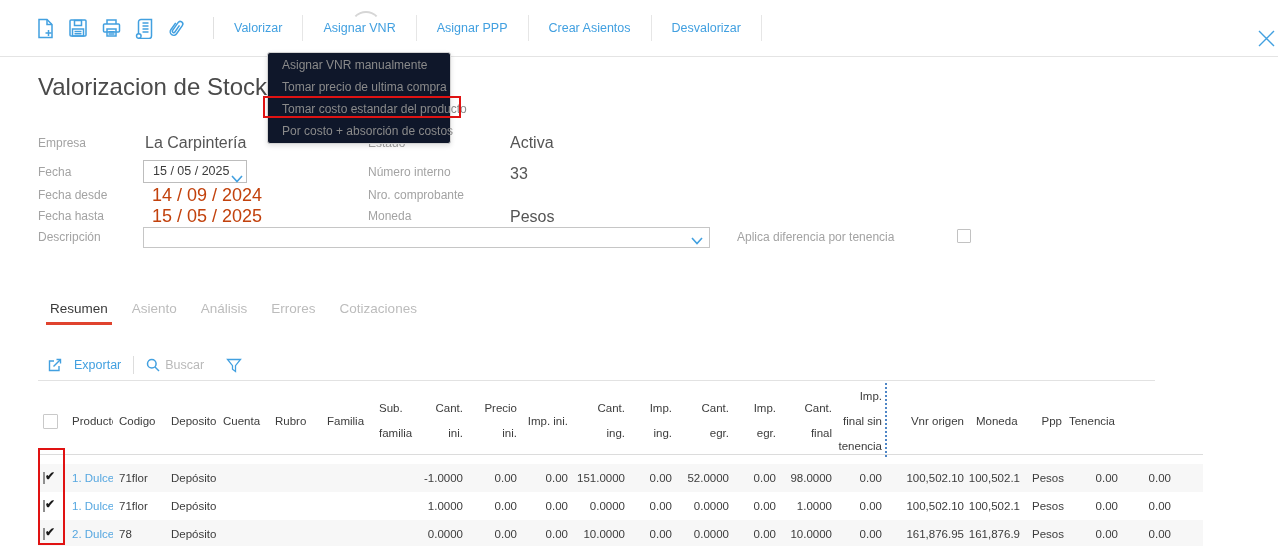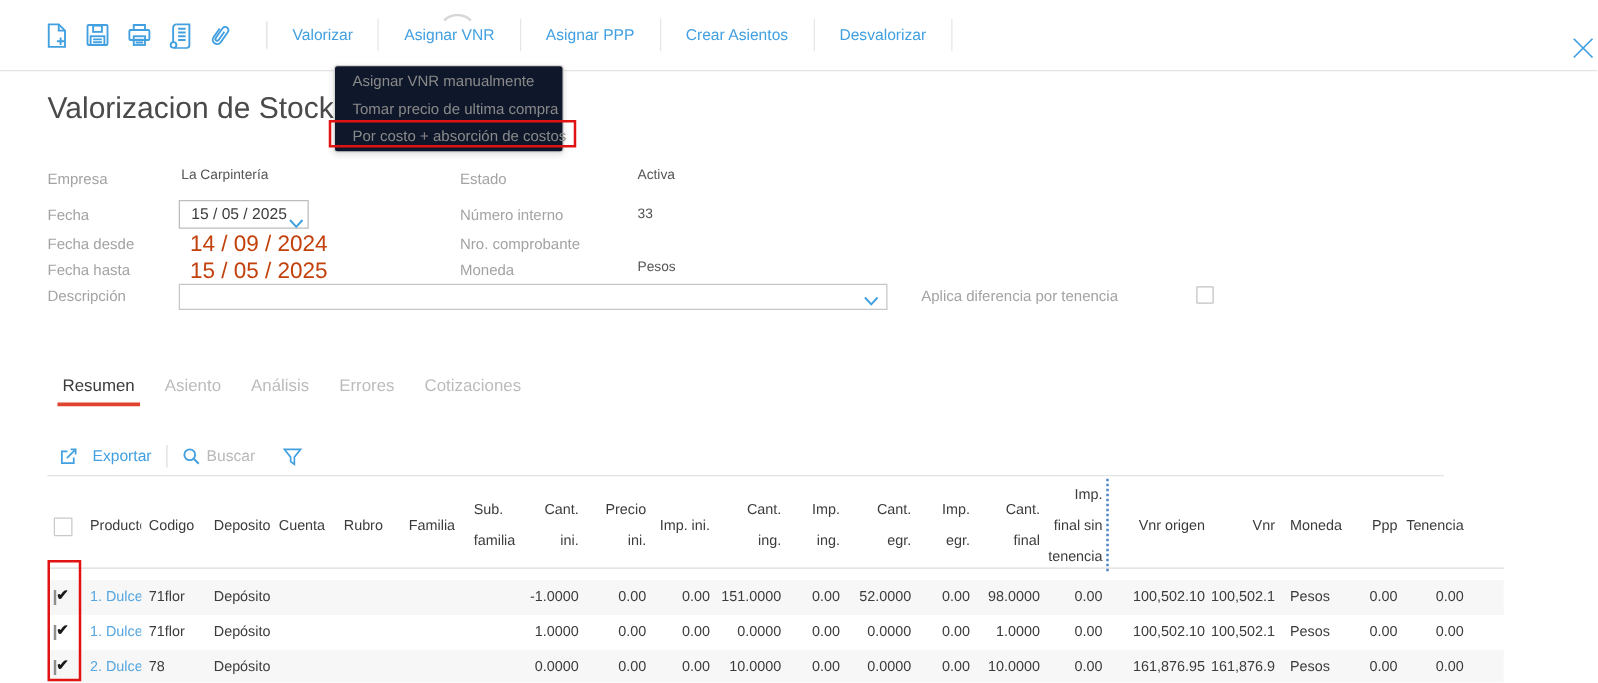--- a/index.html
+++ b/index.html
@@ -27,21 +27,21 @@
     color:#8a8a8a; cursor:pointer; white-space:nowrap; }
 
   
   .anno { position:absolute; border:2px solid #e01212; z-index:60; pointer-events:none; }
   .anno-menu { left:263px; top:96px; width:198px; height:22px; }
   .anno-cbcol { left:38px; top:448px; width:27px; height:97px; z-index:40; }
 
   
   .page-title { position:absolute; left:38px; top:73px; font-size:24px; color:#4a4a4a; }
   .flabel { position:absolute; font-size:12px; color:#a3a3a3; white-space:nowrap; }
-  .fvalue { position:absolute; font-size:11px; color:#555; white-space:nowrap; }
+  .fvalue { position:absolute; font-size:16px; color:#555; white-space:nowrap; }
   .fdate  { position:absolute; font-size:18px; color:#c2410c; white-space:nowrap; }
   .fecha-box { position:absolute; left:143px; top:160px; width:104px; height:23px;
     border:1px solid #bdbdbd; font-size:12.5px; color:#3c3c3c; line-height:21px;
     padding-left:9px; background:#fff; }
   .fecha-box svg { position:absolute; right:3px; top:14px; }
   .desc-box { position:absolute; left:143px; top:227px; width:567px; height:21px;
     border:1px solid #c6c6c6; background:#fff; }
   .desc-box svg { position:absolute; right:6px; top:9px; }
   .cbox { position:absolute; width:14px; height:14px; border:1px solid #c2c2c2;
     background:#fff; border-radius:1px; }
@@ -162,20 +162,21 @@
   </div>
 </div>
 <div class="spinner"></div>
 <span class="close-x"><svg width="17" height="17" viewBox="0 0 17 17" stroke="#42a0e0" stroke-width="1.4">
       <path d="M1 1 L16 16 M16 1 L1 16"></path>
     </svg></span>
 
 <div class="dropdown">
   <div class="dd-item">Asignar VNR manualmente</div>
   <div class="dd-item">Tomar precio de ultima compra</div>
+  <div class="dd-item">Tomar costo estandar del producto</div>
   <div class="dd-item">Por costo + absorción de costos</div>
 </div>
 <div class="anno anno-menu"></div>
 
 <div class="page-title">Valorizacion de Stock - 33</div>
 
 <div class="flabel" style="left:38px; top:136px;">Empresa</div>
 <div class="fvalue" style="left:145px; top:134px;">La Carpintería</div>
 
 <div class="flabel" style="left:38px; top:165px;">Fecha</div>
@@ -264,21 +265,20 @@
 egr.</div>
     <div class="th c14 num">Imp.
 egr.</div>
     <div class="th c15 num">Cant.
 final</div>
     <div class="th c16 num">Imp.
 final sin
 tenencia</div>
     <div class="cdiv"></div>
     <div class="th c17 num">Vnr origen</div>
-    <div class="th c18 num">Vnr</div>
     <div class="th c19">Moneda</div>
     <div class="th c20 num">Ppp</div>
     <div class="th c21 num">Tenencia</div>
     <div class="cfill"></div>
   </div>
   <div class="trows rows-wrap">
 
       <div class="trow">
         <div class="td c0"><span class="row-cb"></span></div>
         <div class="td c1 plink">1. Dulce d</div>

